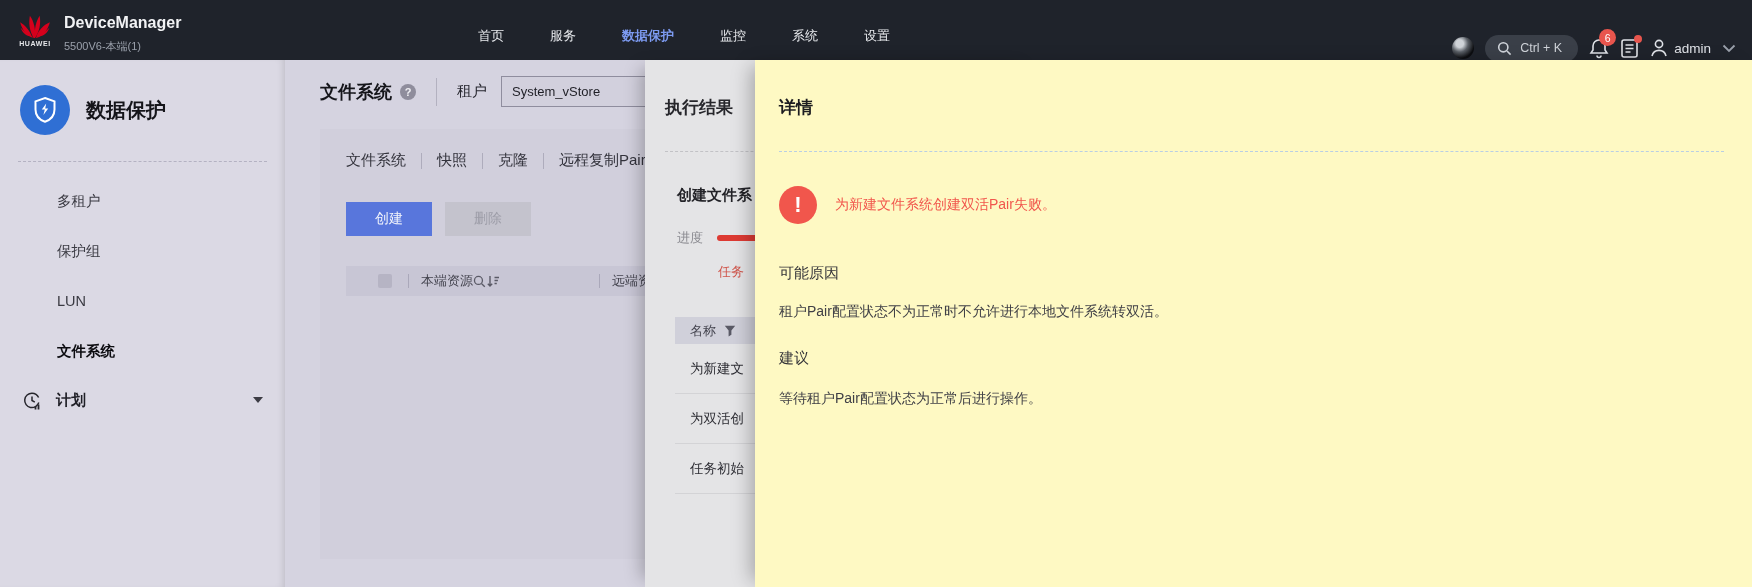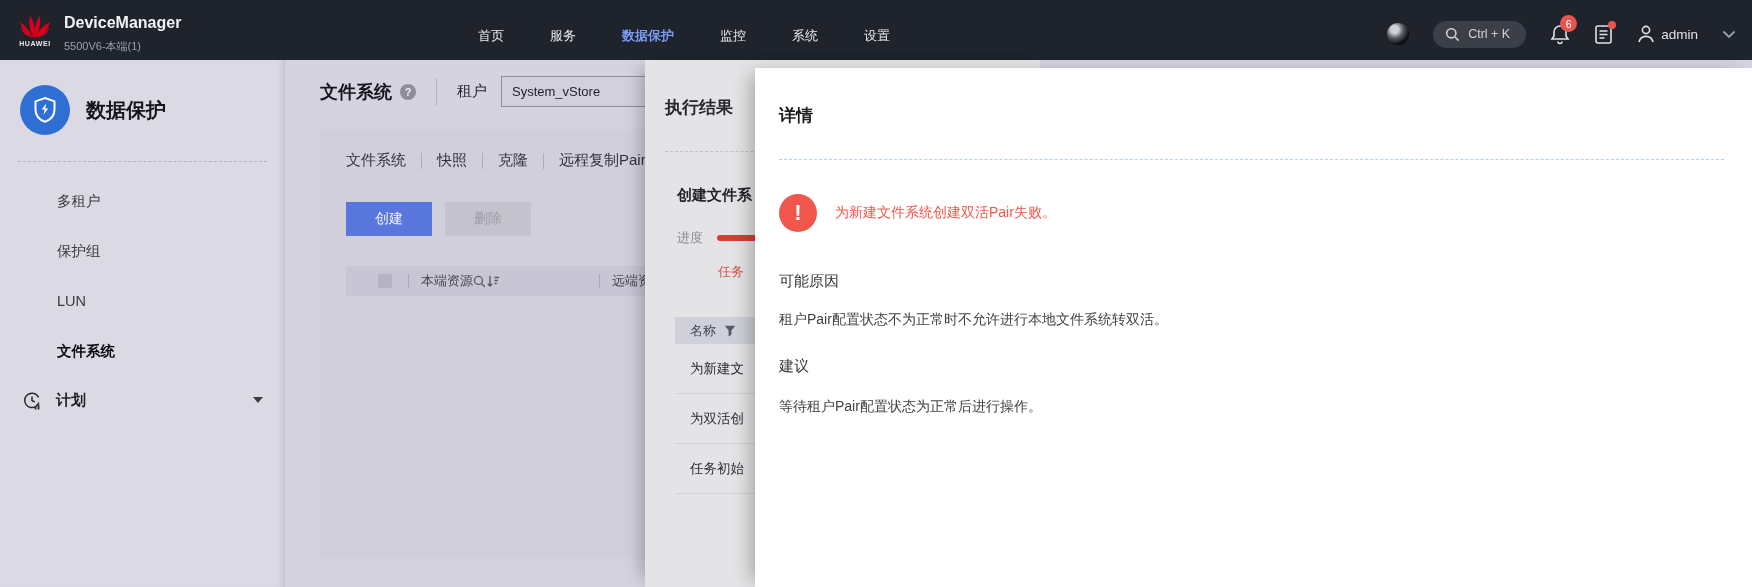--- a/index.html
+++ b/index.html
@@ -12,21 +12,21 @@
   .brand { display:flex; align-items:flex-start; gap:12px; padding-left:18px; }
   .logo-wrap { display:flex; flex-direction:column; align-items:center; margin-top:6px; }
   .huawei-word { color:#e6e7ea; font-size:7px; letter-spacing:.6px; font-weight:bold; margin-top:1px; }
   .brand-text { margin-top:7px; }
   .brand-title { color:#f2f3f5; font-size:16px; font-weight:bold; }
   .brand-sub { color:#9aa0ab; font-size:11px; margin-top:7px; }
   .topnav { position:absolute; left:478px; top:0; height:100%; display:flex; gap:46px; align-items:center; }
   .nav-item { position:relative; color:#e8eaee; font-size:13px; height:100%; display:flex; align-items:center; cursor:pointer; white-space:nowrap;margin-top:11px; }
   .nav-item.active { color:#7d9bf2; font-weight:bold; }
   .nav-item.active::after { content:""; position:absolute; left:-20px; right:-20px; bottom:0; height:4px; background:#3f6ef0; }
-  .topbar-right { position:absolute; right:16px; top:4px; height:100%; display:flex; align-items:center; gap:24px; }
+  .topbar-right { position:absolute; right:16px; top:18px; height:100%; display:flex; align-items:center; gap:11px; }
   .eclipse { width:22px; height:22px; border-radius:50%; background:radial-gradient(circle at 35% 30%, #cfd3d8 0 18%, #5a5f66 40%, #0c0d10 70%); }
   .search-pill { display:flex; align-items:center; gap:8px; background:#3a3f48; border-radius:14px; height:27px; padding:0 16px 0 12px; color:#cfd3d9; font-size:12.5px; }
   .icon-btn { position:relative; display:flex; align-items:center; color:#dfe2e7; }
   .badge { position:absolute; top:-8px; left:10px; min-width:17px; height:17px; border-radius:9px; background:#e8554d; color:#fff; font-size:10.5px; display:flex; align-items:center; justify-content:center; padding:0 4px; }
   .red-dot { position:absolute; top:-3px; right:-3px; width:8px; height:8px; border-radius:50%; background:#e8554d; }
   .user-box { display:flex; align-items:center; gap:6px; color:#dfe2e7; font-size:13.5px; }
 
   
   .page-body { position:relative; display:flex; height:527px; }
 
@@ -76,21 +76,21 @@
   .td-title { font-size:17px; font-weight:bold; color:#26262b; white-space:nowrap; }
   .td-divider { border-top:1px dashed #c2c2c6; margin-top:32px; width:360px; }
   .td-task { margin-top:34px; font-size:15px; font-weight:bold; color:#232328; white-space:nowrap; margin-left:12px; }
   .td-progress { margin-top:24px; margin-left:12px; display:flex; align-items:center; font-size:13px; color:#8a8a90; }
   .pbar { width:90px; height:6px; background:#dd3a33; border-radius:3px; margin-left:14px; }
   .td-status { margin-top:16px; margin-left:53px; font-size:13px; color:#d0564c; white-space:nowrap; }
   .td-thead { margin-top:36px; margin-left:10px; height:27px; width:370px; background:#d0d0da; display:flex; align-items:center; gap:8px; font-size:13px; color:#44444f; padding-left:15px; }
   .td-row { margin-left:10px; width:370px; height:50px; display:flex; align-items:center; font-size:13.5px; color:#2e2e35; padding-left:15px; border-bottom:1px solid #d3d3d6; white-space:nowrap; }
 
   
-  .drawer { position:absolute; left:755px; right:0; top:0; bottom:0; background:#ffffff; z-index:30; box-shadow:-10px 0 18px -6px rgba(0,0,0,.28); padding:36px 28px 0 24px;margin-top:8px; }
+  .drawer { position:absolute; left:755px; right:0; top:0; bottom:0; background:#fef9c3; z-index:30; box-shadow:-10px 0 18px -6px rgba(0,0,0,.28); padding:36px 28px 0 24px; }
   .dr-title { font-size:17px; font-weight:bold; color:#1c1c20; }
   .dr-divider { border-top:1px dashed #b9cfe3; margin-top:32px; }
   .dr-error { display:flex; align-items:center; gap:18px; margin-top:34px; }
   .err-circle { width:38px; height:38px; border-radius:50%; background:#f1564c; color:#fff; display:flex; align-items:center; justify-content:center; font-size:22px; font-weight:bold; flex:none; }
   .err-text { color:#f1564c; font-size:14px; }
   .dr-h { margin-top:40px; font-size:15px; color:#333338; }
   .dr-p { margin-top:20px; font-size:14px; color:#404046; }
   .dr-h2 { margin-top:28px; font-size:15px; color:#333338; }
   .dr-p2 { margin-top:22px; font-size:14px; color:#404046; }
 

